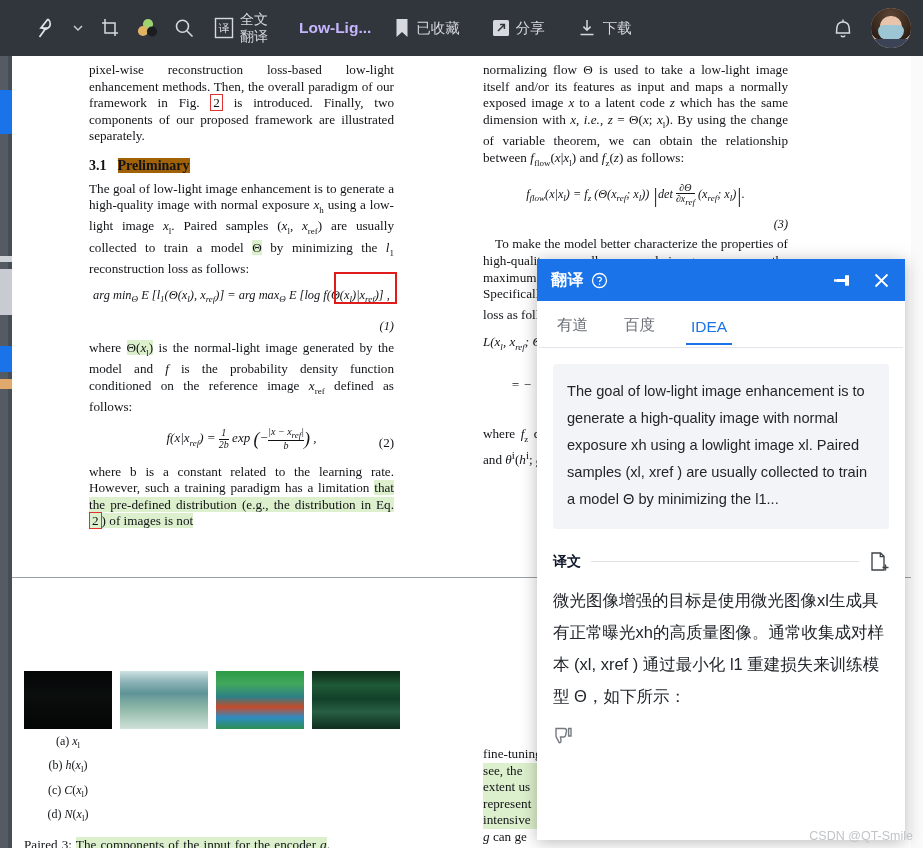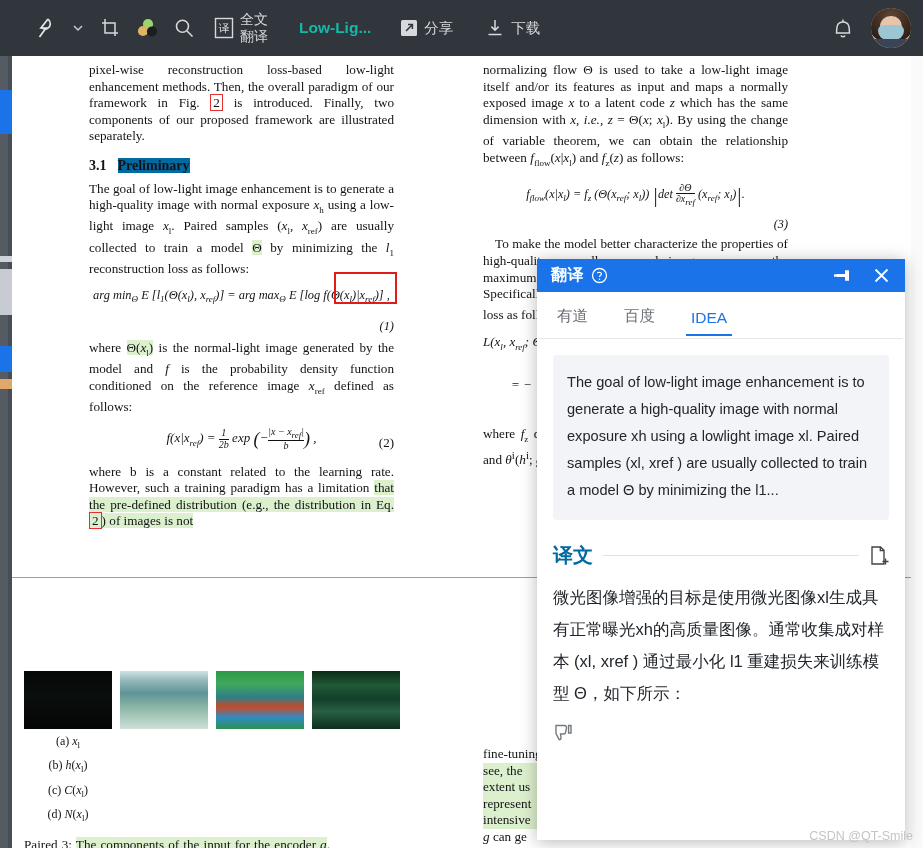--- a/index.html
+++ b/index.html
@@ -24,21 +24,21 @@
     height: 56px;
     padding: 0 7px;
     cursor: pointer;
     gap: 6px;
   }
   .tb-label { font-size: 14.5px; color: #d6d9dd; white-space: nowrap; }
   .tb-label-zh { font-size: 14px; color: #d6d9dd; line-height: 1.22; max-width: 34px; }
   .tb-ico { display: block; }
   #tb-spacer-left { width: 26px; height: 1px; }
   #doc-title {
-    font-size: 15.5px; font-weight: bold; color: #14b8a6;
+    font-size: 15.5px; font-weight: bold; color: #c4b5fd;
     margin-left: 18px; margin-right: 4px; white-space: nowrap;
   }
   #toolbar-right { margin-left: auto; display: flex; align-items: center; }
   #avatar {
     width: 40px; height: 40px; border-radius: 50%;
     margin-left: 10px; margin-right: 12px;
     overflow: hidden; position: relative;
     background: #c6b09a;
     flex: none;
   }
@@ -87,21 +87,21 @@
   .p.indent { text-indent: 12px; }
   .hl { background: #ddf0cd; }
   .boxnum {
     border: 1.4px solid #e03030; padding: 0 2px; color: #111317;
   }
   .sec-h {
     font-weight: bold; font-size: 14px; margin: 13px 0 6px 0;
     font-family: "Liberation Serif", serif;
   }
   .sec-h .num { color: #111317; margin-right: 11px; }
-  .sec-h .ttl { background: #0369a1; }
+  .sec-h .ttl { background: #a16207; }
   .eq {
     text-align: center; font-style: italic; margin: 9px 0;
     font-family: "Liberation Serif", serif; font-size: 13px;
     position: relative;
   }
   .eqnum { font-style: normal; position: absolute; right: 0; }
   i.v { font-style: italic; }
   sub { font-size: 9px; }
   .red-box-eq1 {
     position: absolute; left: 322px; top: 216px;
@@ -140,21 +140,21 @@
   
   #tr-panel {
     position: absolute; left: 537px; top: 259px;
     width: 368px; height: 581px;
     background: #ffffff;
     box-shadow: 0 2px 16px rgba(0,0,0,.28);
     z-index: 60;
     display: flex; flex-direction: column;
   }
   #tr-head {
-    height: 33px; background: #1a73e8;
+    height: 42px; background: #1a73e8;
     display: flex; align-items: center;
     padding: 0 14px; color: #fff;
   }
   #tr-title { font-size: 16px; font-weight: bold; letter-spacing: .5px; }
   #tr-help { margin-left: 7px; display: flex; align-items: center; cursor: pointer; }
   #tr-head-right { margin-left: auto; display: flex; align-items: center; gap: 20px; }
   .head-btn { cursor: pointer; display: flex; align-items: center; }
 
   #tr-tabs {
     display: flex; align-items: flex-end;
@@ -175,21 +175,21 @@
   #tr-body { flex: 1; padding: 16px 16px 0 16px; overflow: hidden; position: relative; }
   #tr-source {
     background: #f2f4f7; border-radius: 4px;
     padding: 14px 14px 16px 14px;
     font-size: 14.6px; line-height: 27px; color: #22262b;
   }
   #tr-sep-row {
     display: flex; align-items: center; gap: 10px;
     margin: 22px 0 4px 0;
   }
-  #tr-sep-label { font-size: 20px; font-weight: bold; color: #0369a1; white-space: nowrap; }
+  #tr-sep-label { font-size: 14px; font-weight: bold; color: #0f172a; white-space: nowrap; }
   #tr-sep-line { flex: 1; height: 1px; background: #dfe1e5; }
   #tr-copy { cursor: pointer; display: flex; }
   #tr-target {
     font-size: 16.5px; line-height: 32px; color: #22262b;
     margin-top: 12px;
   }
   #tr-thumb { margin-top: 14px; cursor: pointer; }
 
   #watermark {
     position: absolute; right: 10px; bottom: 5px;
@@ -255,20 +255,28 @@
       <svg class="tb-ico" width="20" height="26" viewBox="0 0 20 26">
         <rect x="1.5" y="3.5" width="17" height="19" fill="none" stroke="#d6d9dd" stroke-width="1.4"></rect>
         <text x="10" y="17" text-anchor="middle" font-size="11" fill="#d6d9dd" font-family="DejaVu Sans, sans-serif">译</text>
       </svg>
     </span>
     <span class="tb-label-zh">全文翻译</span>
   </div>
 
   <div id="doc-title">Low-Lig...</div>
 
+  <div class="tb-item" style="margin-left:12px;">
+    <span>
+      <svg class="tb-ico" width="16" height="20" viewBox="0 0 16 20" fill="#d6d9dd">
+        <path d="M2.5 1 H13.5 V19 L8 14 L2.5 19 Z"></path>
+      </svg>
+    </span>
+    <span class="tb-label">已收藏</span>
+  </div>
 
   <div class="tb-item" style="margin-left:18px;">
     <span>
       <svg class="tb-ico" width="18" height="18" viewBox="0 0 18 18" fill="#d6d9dd">
         <rect x="1" y="1" width="16" height="16" rx="1.5"></rect>
         <path d="M6 12 L12 6 M8 5.6 H12.4 V10" fill="none" stroke="#31353c" stroke-width="1.5"></path>
       </svg>
     </span>
     <span class="tb-label">分享</span>
   </div>

